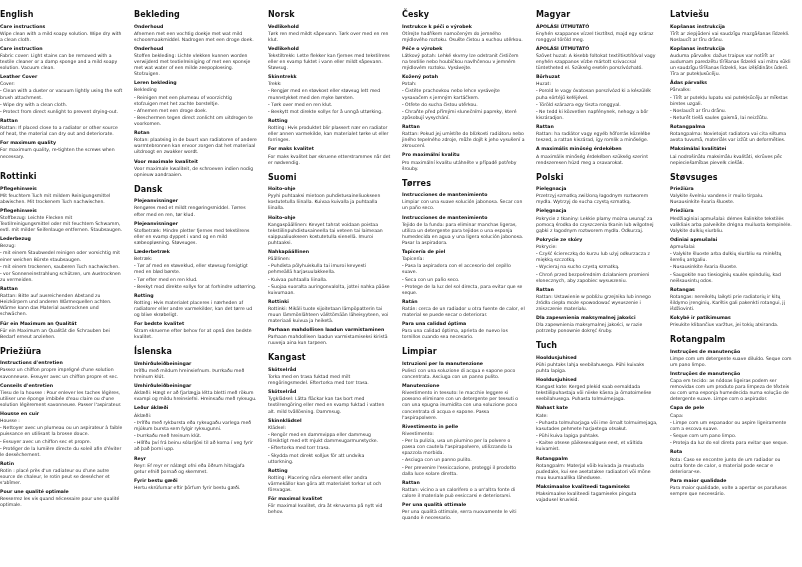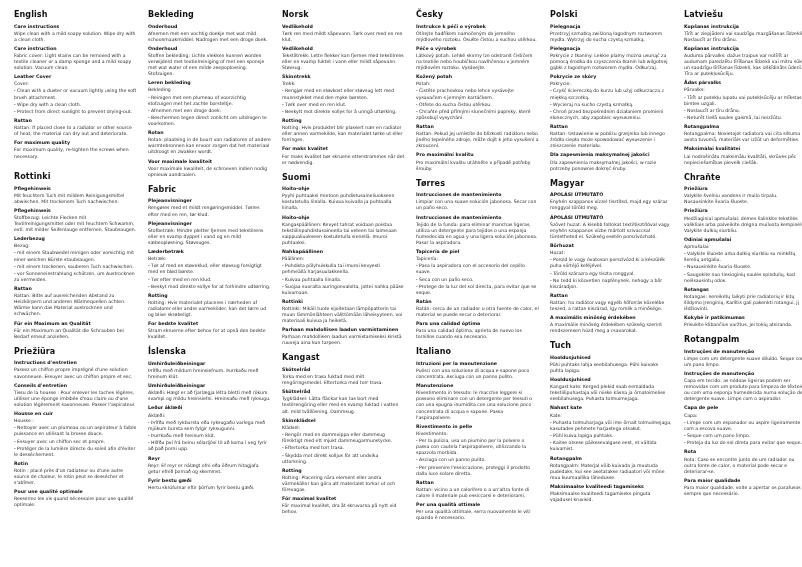--- a/index.html
+++ b/index.html
@@ -11,21 +11,21 @@
     width: 802px;
     height: 567px;
     overflow: hidden;
     font-family: "DejaVu Sans", "Liberation Sans", sans-serif;
     color: #1c1c1c;
   }
   #page {
     box-sizing: border-box;
     width: 802px;
     height: 567px;
-    padding: 10px 6px 8px 14px;
+    padding: 10px 6px 8px 0;
     display: flex;
     flex-direction: row;
     gap: 11px;
     background: #ffffff;
   }
   .col {
     width: 123px;
     flex: 0 0 123px;
     display: flex;
     flex-direction: column;
@@ -162,21 +162,21 @@
         <div class="sec">
           <h2 class="sec-heading">Rotan</h2>
           <p>Rotan: plaatsing in de buurt van radiatoren of andere warmtebronnen kan ervoor zorgen dat het materiaal uitdroogt en zwakker wordt.</p>
         </div>
         <div class="sec">
           <h2 class="sec-heading">Voor maximale kwaliteit</h2>
           <p>Voor maximale kwaliteit, de schroeven indien nodig opnieuw aandraaien.</p>
         </div>
       </section>
       <section class="lang">
-        <h1 class="lang-title">Fabric</h1>
+        <h1 class="lang-title">Dansk</h1>
         <div class="sec">
           <h2 class="sec-heading">Plejeanvisninger</h2>
           <p>Rengøres med et mildt rengøringsmiddel. Tørres efter med en ren, tør klud.</p>
         </div>
         <div class="sec">
           <h2 class="sec-heading">Plejeanvisninger</h2>
           <p>Stofbetræk: Mindre pletter fjernes med tekstilrens eller en svamp dyppet i vand og en mild sæbeopløsning. Støvsuges.</p>
         </div>
         <div class="sec">
           <h2 class="sec-heading">Læderbetræk</h2>
@@ -348,21 +348,21 @@
         <div class="sec">
           <h2 class="sec-heading">Ratán</h2>
           <p>Ratán: cerca de un radiador u otra fuente de calor, el material se puede secar o deteriorar.</p>
         </div>
         <div class="sec">
           <h2 class="sec-heading">Para una calidad óptima</h2>
           <p>Para una calidad óptima, aprieta de nuevo los tornillos cuando sea necesario.</p>
         </div>
       </section>
       <section class="lang">
-        <h1 class="lang-title">Italiano</h1>
+        <h1 class="lang-title">Limpiar</h1>
         <div class="sec">
           <h2 class="sec-heading">Istruzioni per la manutenzione</h2>
           <p>Pulisci con una soluzione di acqua e sapone poco concentrata. Asciuga con un panno pulito.</p>
         </div>
         <div class="sec">
           <h2 class="sec-heading">Manutenzione</h2>
           <p>Rivestimento in tessuto: le macchie leggere si possono eliminare con un detergente per tessuti o con una spugna inumidita con una soluzione poco concentrata di acqua e sapone. Passa l'aspirapolvere.</p>
         </div>
         <div class="sec">
           <h2 class="sec-heading">Rivestimento in pelle</h2>
@@ -376,20 +376,46 @@
           <p>Rattan: vicino a un calorifero o a un'altra fonte di calore il materiale può essiccarsi e deteriorarsi.</p>
         </div>
         <div class="sec">
           <h2 class="sec-heading">Per una qualità ottimale</h2>
           <p>Per una qualità ottimale, serra nuovamente le viti quando è necessario.</p>
         </div>
       </section>
     </div>
     <div class="col">
       <section class="lang">
+        <h1 class="lang-title">Magyar</h1>
+        <div class="sec">
+          <h2 class="sec-heading">ÁPOLÁSI ÚTMUTATÓ</h2>
+          <p>Enyhén szappanos vízzel tisztítsd, majd egy száraz ronggyal töröld meg.</p>
+        </div>
+        <div class="sec">
+          <h2 class="sec-heading">ÁPOLÁSI ÚTMUTATÓ</h2>
+          <p>Szövet huzat: A kisebb foltokat textiltisztítóval vagy enyhén szappanos vízbe mártott szivaccsal tüntetheted el. Szükség esetén porszívózható.</p>
+        </div>
+        <div class="sec">
+          <h2 class="sec-heading">Bőrhuzat</h2>
+          <p>Huzat:</p>
+          <p>- Porold le vagy óvatosan porszívózd ki a készülék puha sörtéjű keféjével.</p>
+          <p>- Töröld szárazra egy tiszta ronggyal.</p>
+          <p>- Ne tedd ki közvetlen napfénynek, nehogy a bőr kiszáradjon.</p>
+        </div>
+        <div class="sec">
+          <h2 class="sec-heading">Rattan</h2>
+          <p>Rattan: ha radiátor vagy egyéb hőforrás közelébe teszed, a rattan kiszárad, így romlik a minősége.</p>
+        </div>
+        <div class="sec">
+          <h2 class="sec-heading">A maximális minőség érdekében</h2>
+          <p>A maximális minőség érdekében szükség szerint rendszeresen húzd meg a csavarokat.</p>
+        </div>
+      </section>
+      <section class="lang">
         <h1 class="lang-title">Polski</h1>
         <div class="sec">
           <h2 class="sec-heading">Pielęgnacja</h2>
           <p>Przetrzyj szmatką zwilżoną łagodnym roztworem mydła. Wytrzyj do sucha czystą szmatką.</p>
         </div>
         <div class="sec">
           <h2 class="sec-heading">Pielęgnacja</h2>
           <p>Pokrycie z tkaniny: Lekkie plamy można usunąć za pomocą środka do czyszczenia tkanin lub wilgotnej gąbki z łagodnym roztworem mydła. Odkurzaj.</p>
         </div>
         <div class="sec">
@@ -402,46 +428,20 @@
         <div class="sec">
           <h2 class="sec-heading">Rattan</h2>
           <p>Rattan: Ustawienie w pobliżu grzejnika lub innego źródła ciepła może spowodować wysuszenie i zniszczenie materiału.</p>
         </div>
         <div class="sec">
           <h2 class="sec-heading">Dla zapewnienia maksymalnej jakości</h2>
           <p>Dla zapewnienia maksymalnej jakości, w razie potrzeby ponownie dokręć śruby.</p>
         </div>
       </section>
       <section class="lang">
-        <h1 class="lang-title">Magyar</h1>
-        <div class="sec">
-          <h2 class="sec-heading">ÁPOLÁSI ÚTMUTATÓ</h2>
-          <p>Enyhén szappanos vízzel tisztítsd, majd egy száraz ronggyal töröld meg.</p>
-        </div>
-        <div class="sec">
-          <h2 class="sec-heading">ÁPOLÁSI ÚTMUTATÓ</h2>
-          <p>Szövet huzat: A kisebb foltokat textiltisztítóval vagy enyhén szappanos vízbe mártott szivaccsal tüntetheted el. Szükség esetén porszívózható.</p>
-        </div>
-        <div class="sec">
-          <h2 class="sec-heading">Bőrhuzat</h2>
-          <p>Huzat:</p>
-          <p>- Porold le vagy óvatosan porszívózd ki a készülék puha sörtéjű keféjével.</p>
-          <p>- Töröld szárazra egy tiszta ronggyal.</p>
-          <p>- Ne tedd ki közvetlen napfénynek, nehogy a bőr kiszáradjon.</p>
-        </div>
-        <div class="sec">
-          <h2 class="sec-heading">Rattan</h2>
-          <p>Rattan: ha radiátor vagy egyéb hőforrás közelébe teszed, a rattan kiszárad, így romlik a minősége.</p>
-        </div>
-        <div class="sec">
-          <h2 class="sec-heading">A maximális minőség érdekében</h2>
-          <p>A maximális minőség érdekében szükség szerint rendszeresen húzd meg a csavarokat.</p>
-        </div>
-      </section>
-      <section class="lang">
         <h1 class="lang-title">Tuch</h1>
         <div class="sec">
           <h2 class="sec-heading">Hooldusjuhised</h2>
           <p>Pühi puhtaks lahja seebilahusega. Pühi kuivaks puhta lapiga.</p>
         </div>
         <div class="sec">
           <h2 class="sec-heading">Hooldusjuhised</h2>
           <p>Kangast kate: Kerged plekid saab eemaldada tekstiilipuhastaja või niiske käsna ja õrnatoimelise seebilahusega. Puhasta tolmuimejaga.</p>
         </div>
         <div class="sec">
@@ -482,21 +482,21 @@
         <div class="sec">
           <h2 class="sec-heading">Rotangpalma</h2>
           <p>Rotangpalma: Novietojot radiatora vai cita siltuma avota tuvumā, materiāls var izžūt un deformēties.</p>
         </div>
         <div class="sec">
           <h2 class="sec-heading">Maksimālai kvalitātei</h2>
           <p>Lai nodrošinātu maksimālu kvalitāti, skrūves pēc nepieciešamības pievelk ciešāk.</p>
         </div>
       </section>
       <section class="lang">
-        <h1 class="lang-title">Chraňte</h1>
+        <h1 class="lang-title">Støvsuges</h1>
         <div class="sec">
           <h2 class="sec-heading">Priežiūra</h2>
           <p>Valykite švelniu vandens ir muilo tirpalu. Nusausinkite švaria šluoste.</p>
         </div>
         <div class="sec">
           <h2 class="sec-heading">Priežiūra</h2>
           <p>Medžiaginiai apmušalai: dėmes šalinkite tekstilės valikliais arba palveikite drėgna muiluota kempinėle. Valykite dulkių siurbliu.</p>
         </div>
         <div class="sec">
           <h2 class="sec-heading">Odiniai apmušalai</h2>

